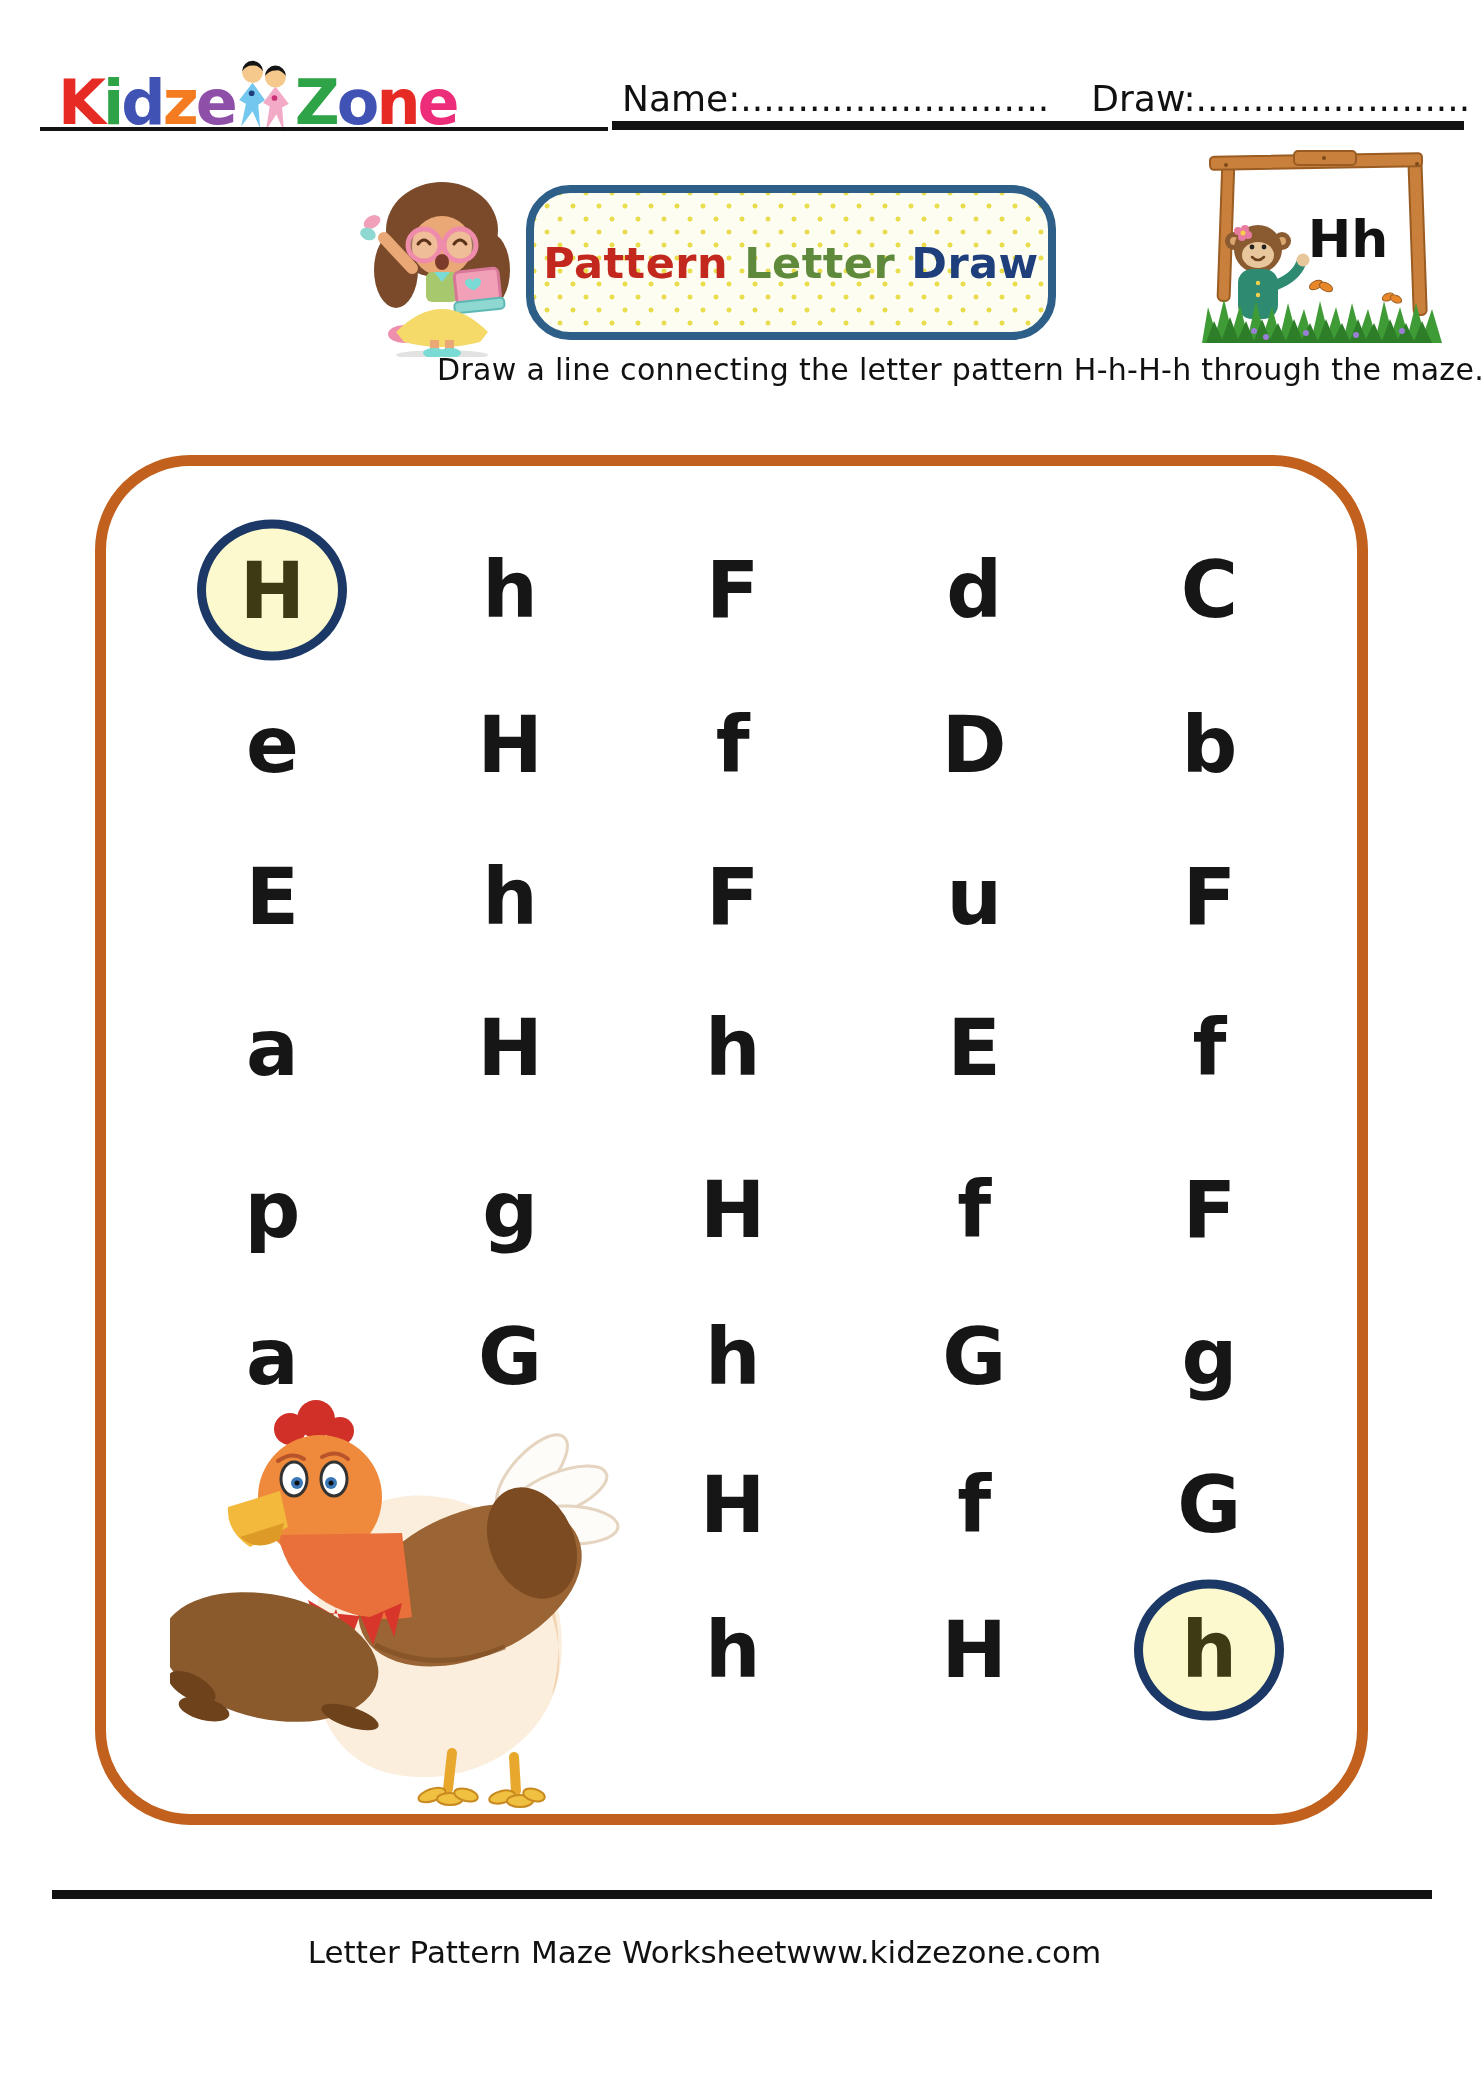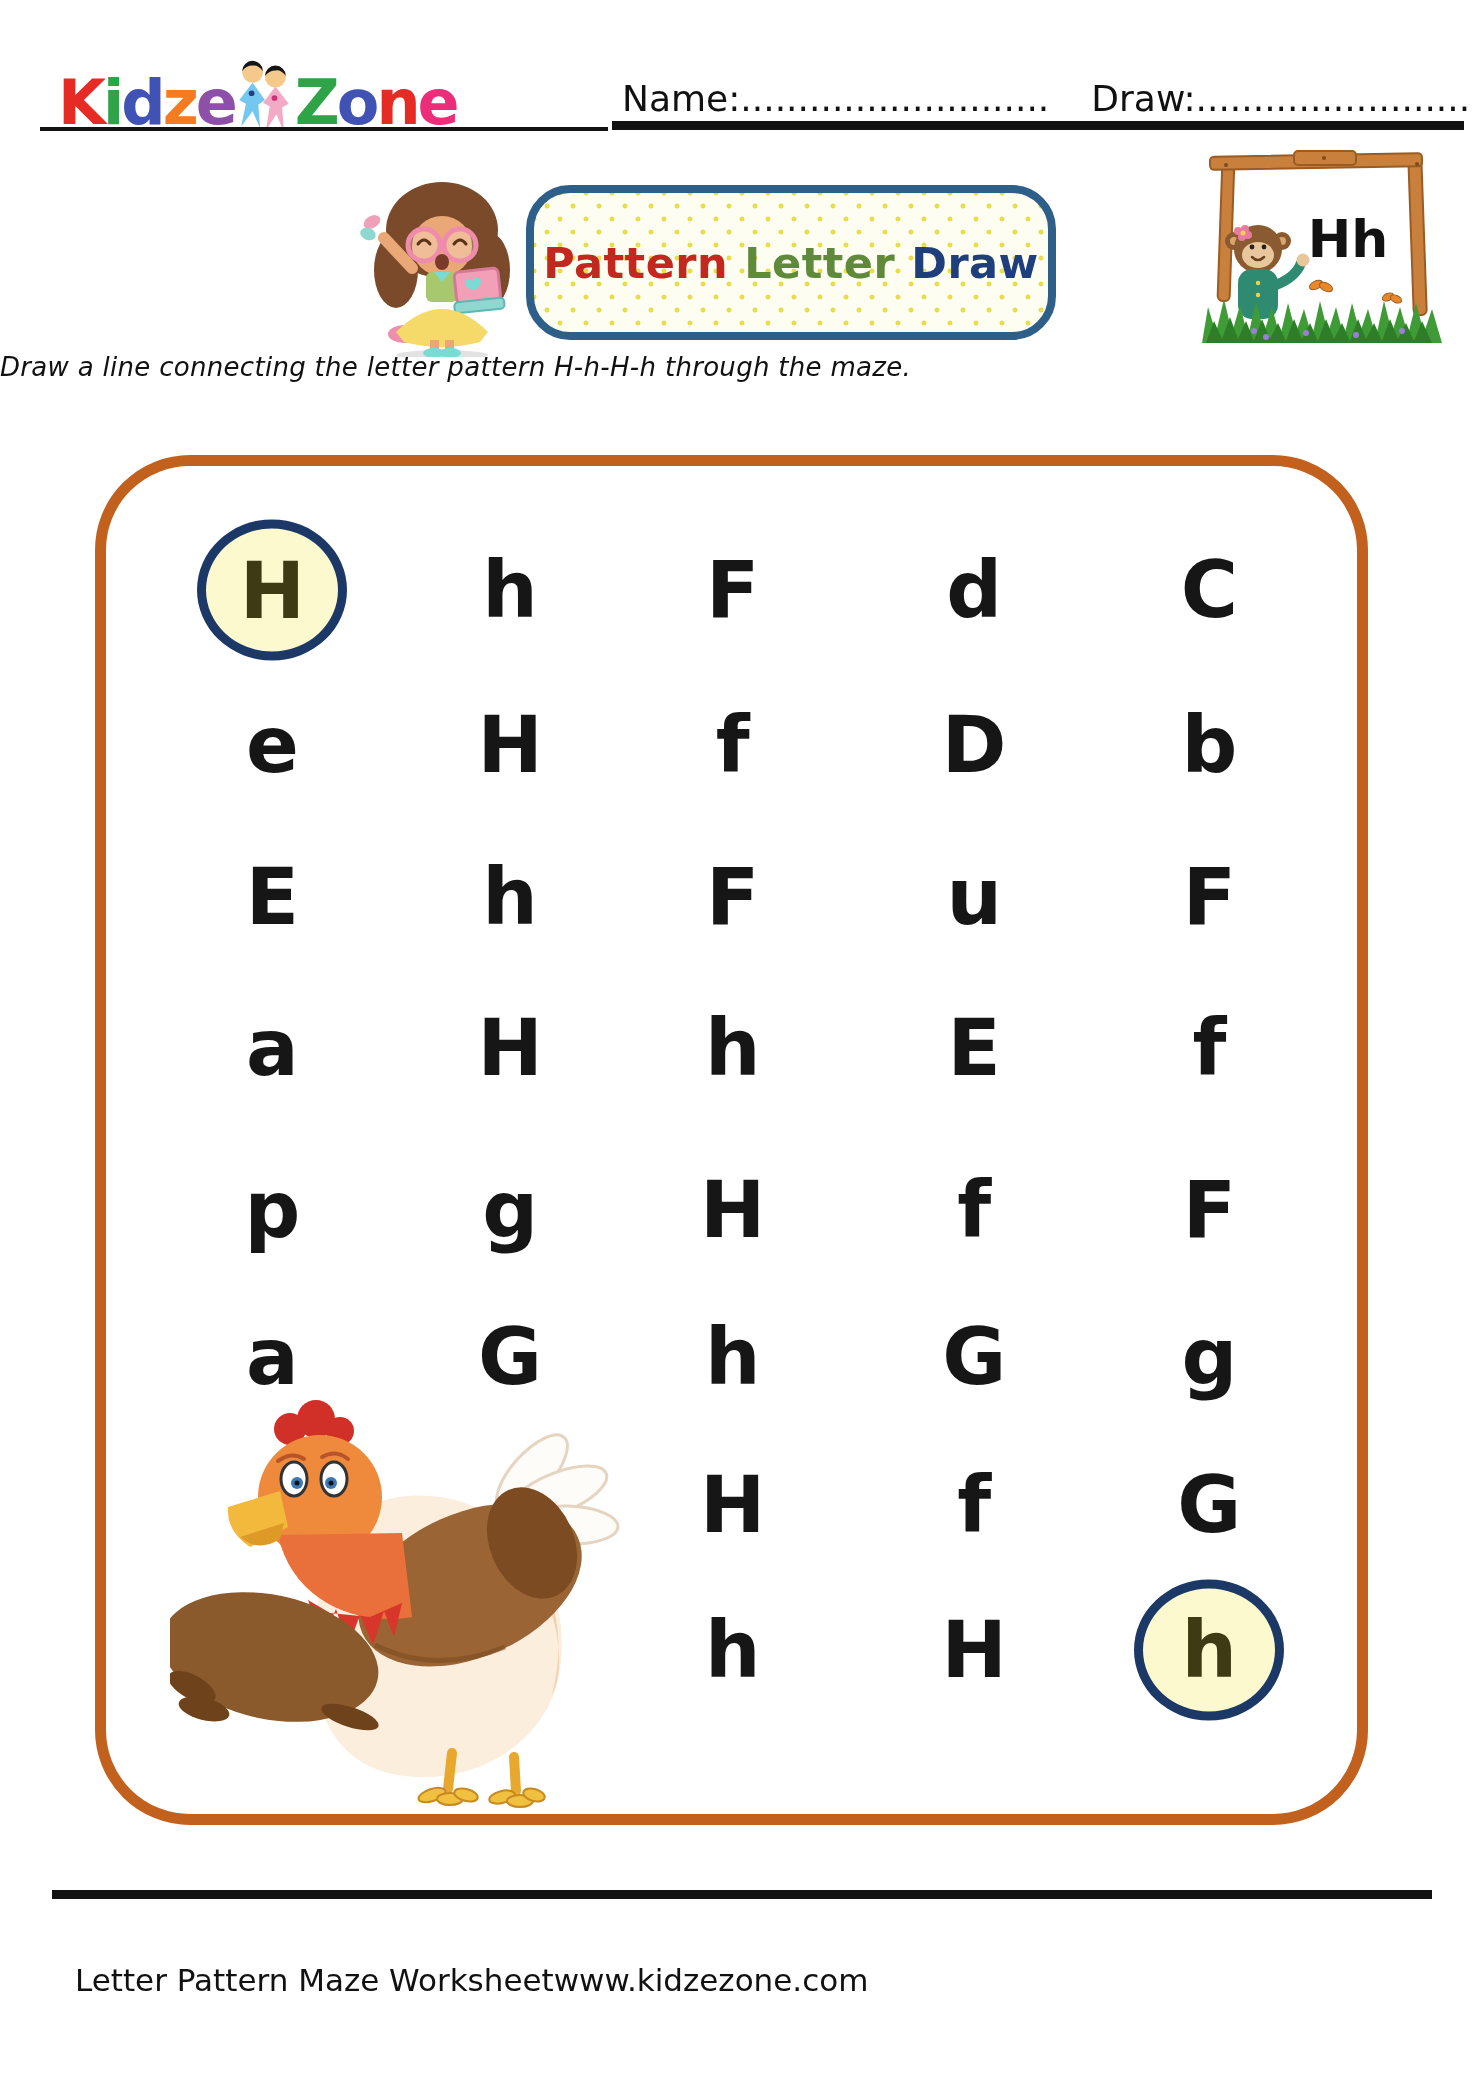--- a/index.html
+++ b/index.html
@@ -20,37 +20,37 @@
   .girl{position:absolute;left:352px;top:172px;width:180px;height:185px;}
   .banner{position:absolute;left:526px;top:185px;width:530px;height:155px;box-sizing:border-box;
           border:8px solid #2d5f88;border-radius:44px;
           background-color:#fdfdf2;
           background-image:radial-gradient(circle,#e9dd4d 2.2px,transparent 2.8px),
                            radial-gradient(circle,#e9dd4d 2.2px,transparent 2.8px);
           background-size:26px 26px,26px 26px;background-position:0 0,13px 13px;
           display:flex;align-items:center;justify-content:center;gap:16px;}
   .banner-word{font-size:43px;font-weight:bold;letter-spacing:0.5px;}
   .lettercard{position:absolute;left:1196px;top:134px;width:252px;height:214px;}
-  .instruction{position:absolute;left:0;right:0;top:352px;text-align:left;font-size:26px;letter-spacing:0.3px;font-style:italic;}
+  .instruction{position:absolute;left:0;right:0;top:352px;text-align:right;font-size:30px;letter-spacing:0.3px;}
 
   
   .maze{position:absolute;left:95px;top:455px;width:1273px;height:1370px;box-sizing:border-box;
         border:11px solid #c2601d;border-radius:95px;}
   .grid{position:absolute;left:0;top:0;right:0;bottom:0;}
   .cell{position:absolute;transform:translate(-50%,-50%);
         font-size:78px;font-weight:bold;color:#161616;line-height:1;}
   .cell.circled{width:150px;height:141px;box-sizing:border-box;background:#fbf9cd;
         border:9px solid #1b3866;border-radius:50%;
         display:flex;align-items:center;justify-content:center;}
   .cell.circled span{color:#3e3a14;}
   .chicken{position:absolute;left:64px;top:929px;width:455px;height:415px;}
 
   
   .footer-rule{position:absolute;left:52px;top:1890px;width:1380px;height:9px;background:#121212;}
-  .footer-row{position:absolute;left:75px;right:150px;top:1934px;display:flex;justify-content:flex-start;font-size:31px;margin-top:28px;}
+  .footer-row{position:absolute;left:75px;right:150px;top:1934px;display:flex;justify-content:center;font-size:31px;}
 </style>
 </head>
 <body>
 
 <div class="page">
 
   <div class="logo">
     <span style="display:flex;">
         <span class="logo-ch" style="color: rgb(230, 43, 37);">K</span>
         <span class="logo-ch" style="color: rgb(47, 163, 71);">i</span>

